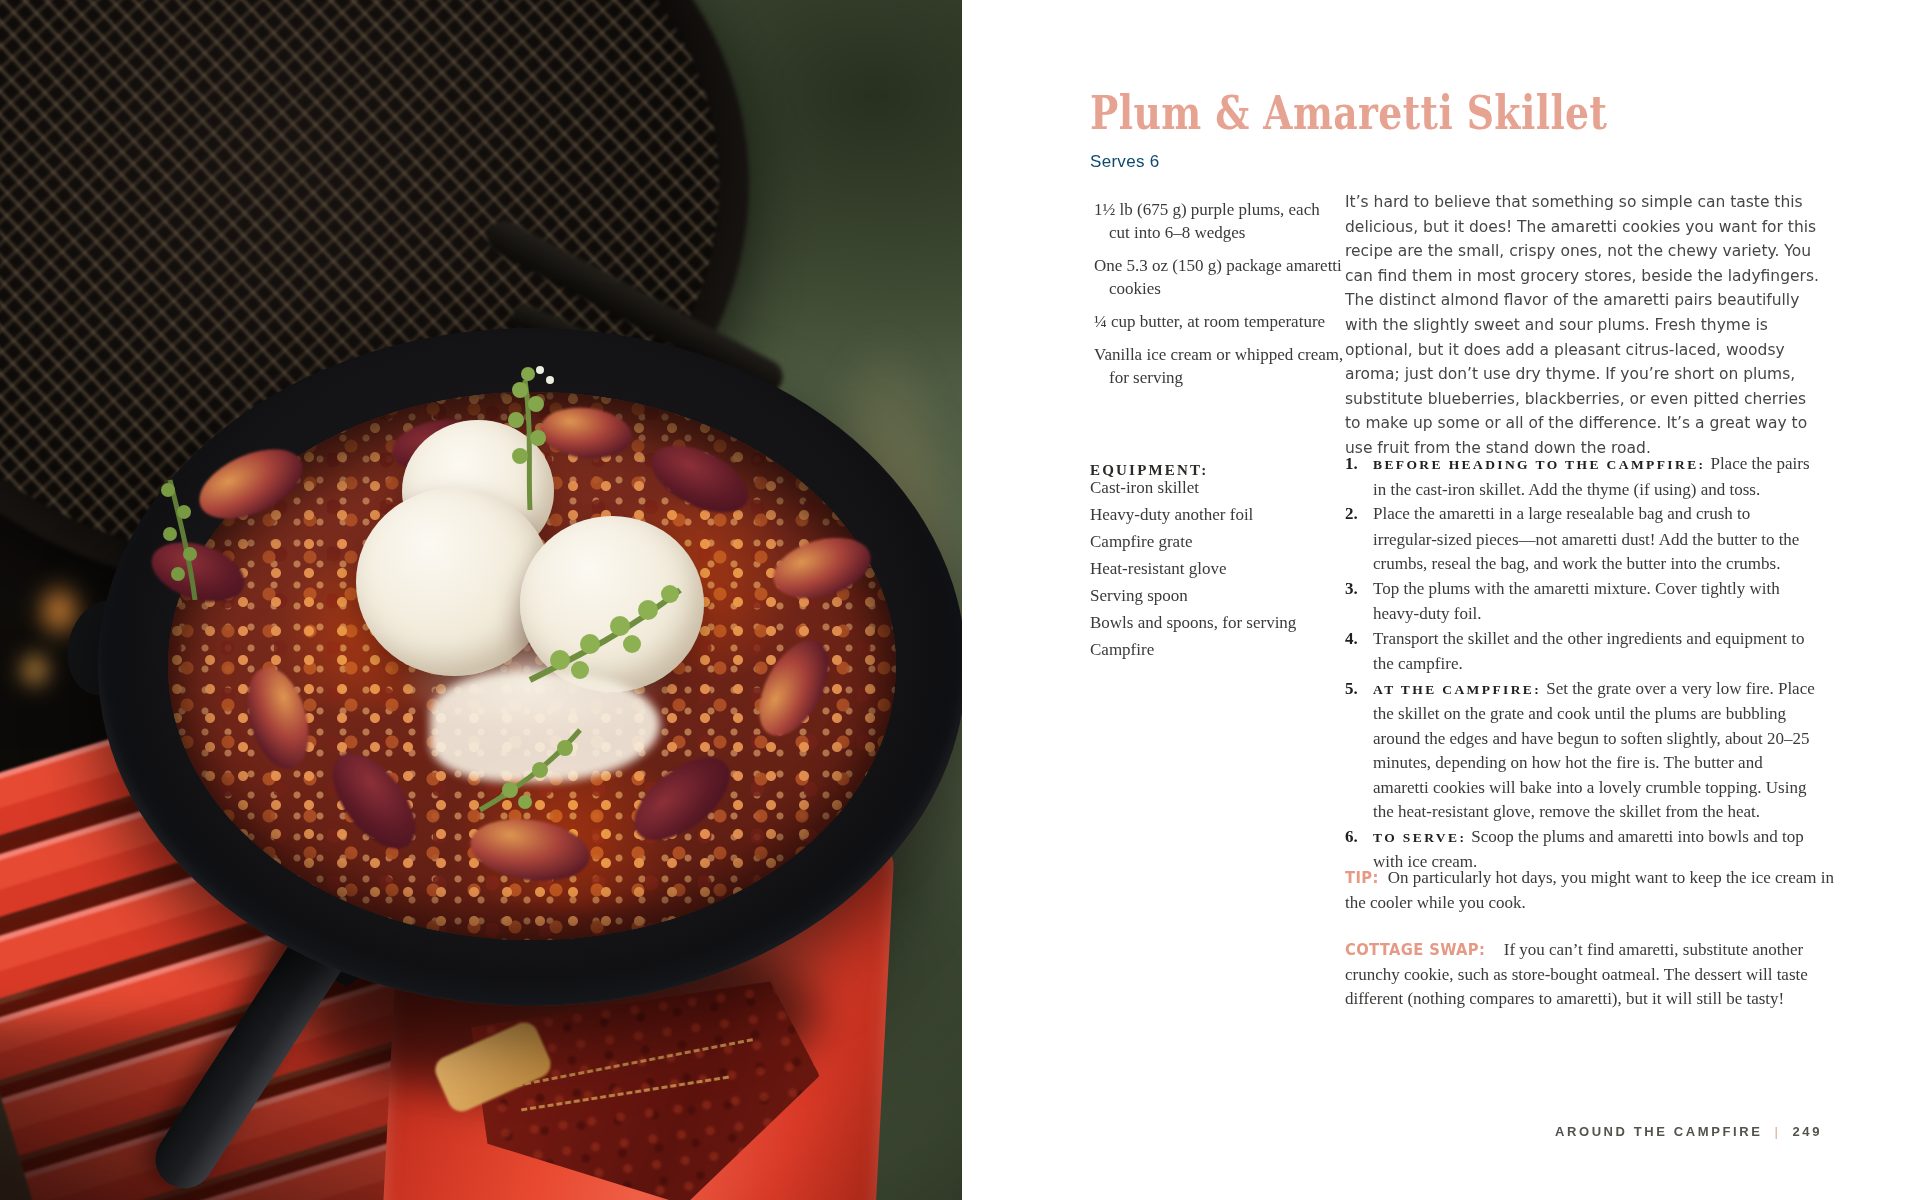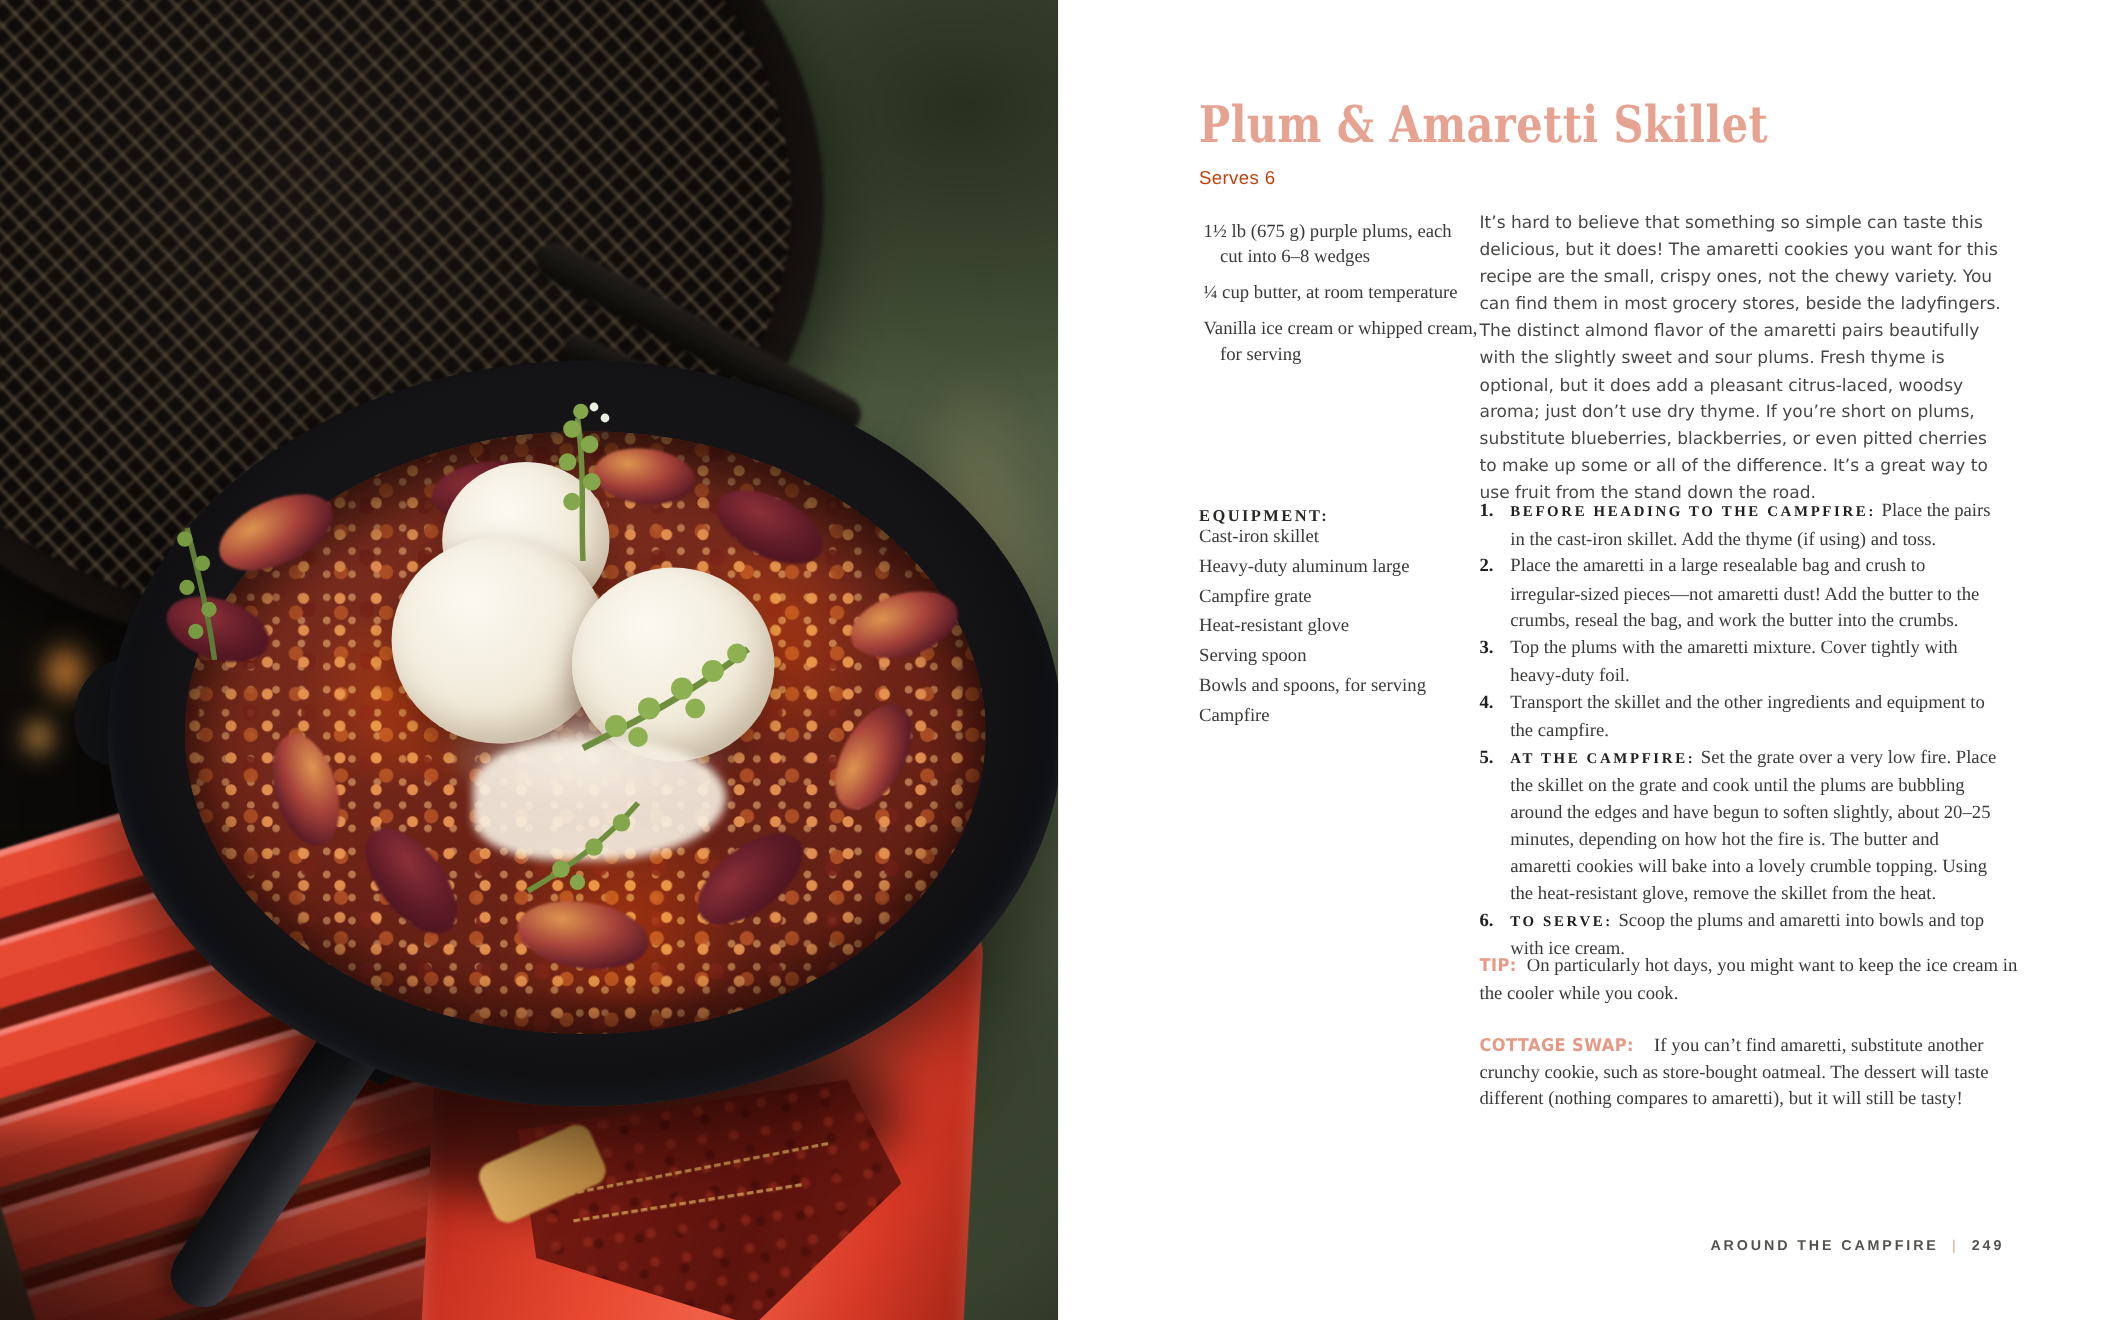--- a/index.html
+++ b/index.html
@@ -108,21 +108,21 @@
   .drip{left:430px;top:672px;width:230px;height:110px;border-radius:45% 55% 60% 40%;filter:blur(4px);
     background:rgba(246,240,226,.9);}
   .vignette{left:0;top:0;width:962px;height:1200px;
     background:radial-gradient(120% 110% at 45% 45%, rgba(0,0,0,0) 55%, rgba(0,0,0,.28) 100%);}
 
   
   .page{position:absolute;left:962px;top:0;width:950px;height:1200px;background:#ffffff;}
   .page > *{position:absolute;}
   .title{left:128px;top:86px;margin:0;font-family:"DejaVu Serif",serif;font-weight:bold;font-size:46px;
     color:#e7a392;letter-spacing:.5px;transform:scaleX(.82);transform-origin:0 50%;white-space:nowrap;}
-  .serves{left:128px;top:152px;font-family:"Liberation Sans",sans-serif;font-size:17px;color:#c2410c;letter-spacing:.3px;}
+  .serves{left:128px;top:152px;font-family:"Liberation Sans",sans-serif;font-size:17px;color:#0c4a6e;letter-spacing:.3px;}
   .ingredients{left:128px;top:194px;width:250px;margin:4px;padding:0;list-style:none;
     font-size:17px;line-height:23px;color:#3b3a38;}
   .ingredients li{padding-left:15px;text-indent:-15px;margin:0 0 10px 0;}
   .equip-label{left:128px;top:462px;font-size:15px;font-weight:bold;letter-spacing:2.2px;color:#2b2a27;text-transform:uppercase;}
   .equipment{left:128px;top:474px;width:252px;margin:0;padding:0;list-style:none;font-size:17px;line-height:27px;color:#3b3a38;}
   .intro{left:383px;top:190px;width:478px;margin:0;font-family:"DejaVu Sans",sans-serif;
     font-size:15.5px;line-height:24.6px;color:#474644;}
   .steps{left:383px;top:452px;width:472px;margin:0;padding:0;list-style:none;font-size:17px;line-height:24.5px;color:#3b3a38;}
   .steps li{position:relative;padding-left:28px;margin:0;}
   .steps .num{position:absolute;left:0;top:0;font-weight:bold;color:#21201e;}
@@ -234,29 +234,30 @@
     <div class="vignette"></div>
   </figure>
 
   <section class="page">
     <h1 class="title">Plum &amp; Amaretti Skillet</h1>
     <div class="serves">Serves 6</div>
 
     <ul class="ingredients">
 
     <li>1½ lb (675 g) purple plums, each cut into 6–8 wedges</li>
+        <li>One 5.3 oz (150 g) package amaretti cookies</li>
         <li>¼ cup butter, at room temperature</li>
         <li>Vanilla ice cream or whipped cream, for serving</li>
       </ul>
 
     <div class="equip-label">EQUIPMENT:</div>
     <ul class="equipment">
 
     <li>Cast-iron skillet</li>
-        <li>Heavy-duty aluminum large</li>
+        <li>Heavy-duty another foil</li>
         <li>Campfire grate</li>
         <li>Heat-resistant glove</li>
         <li>Serving spoon</li>
         <li>Bowls and spoons, for serving</li>
         <li>Campfire</li>
       </ul>
 
     <p class="intro">It’s hard to believe that something so simple can taste this delicious, but it does! The amaretti cookies you want for this recipe are the small, crispy ones, not the chewy variety. You can find them in most grocery stores, beside the ladyfingers. The distinct almond flavor of the amaretti pairs beautifully with the slightly sweet and sour plums. Fresh thyme is optional, but it does add a pleasant citrus-laced, woodsy aroma; just don’t use dry thyme. If you’re short on plums, substitute blueberries, blackberries, or even pitted cherries to make up some or all of the difference. It’s a great way to use fruit from the stand down the road.</p>
 
     <ol class="steps">

